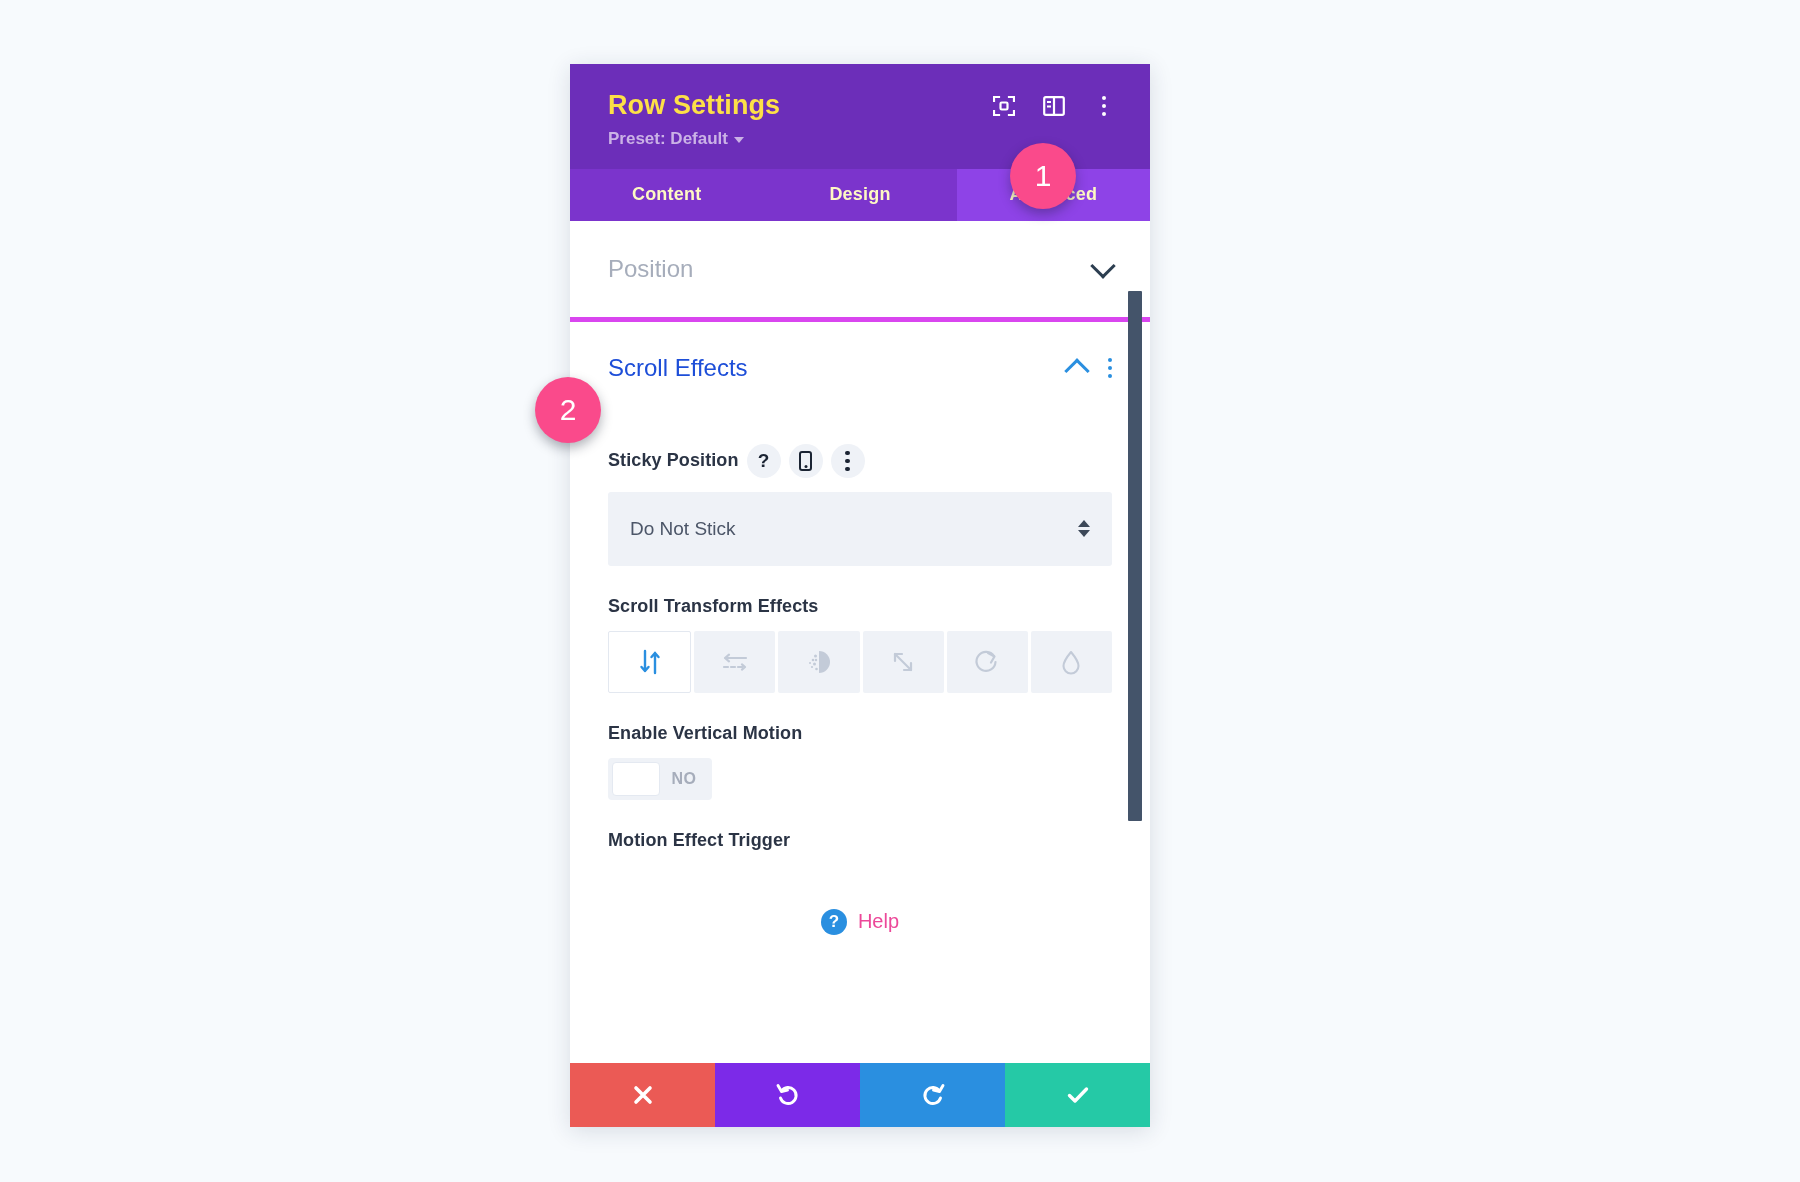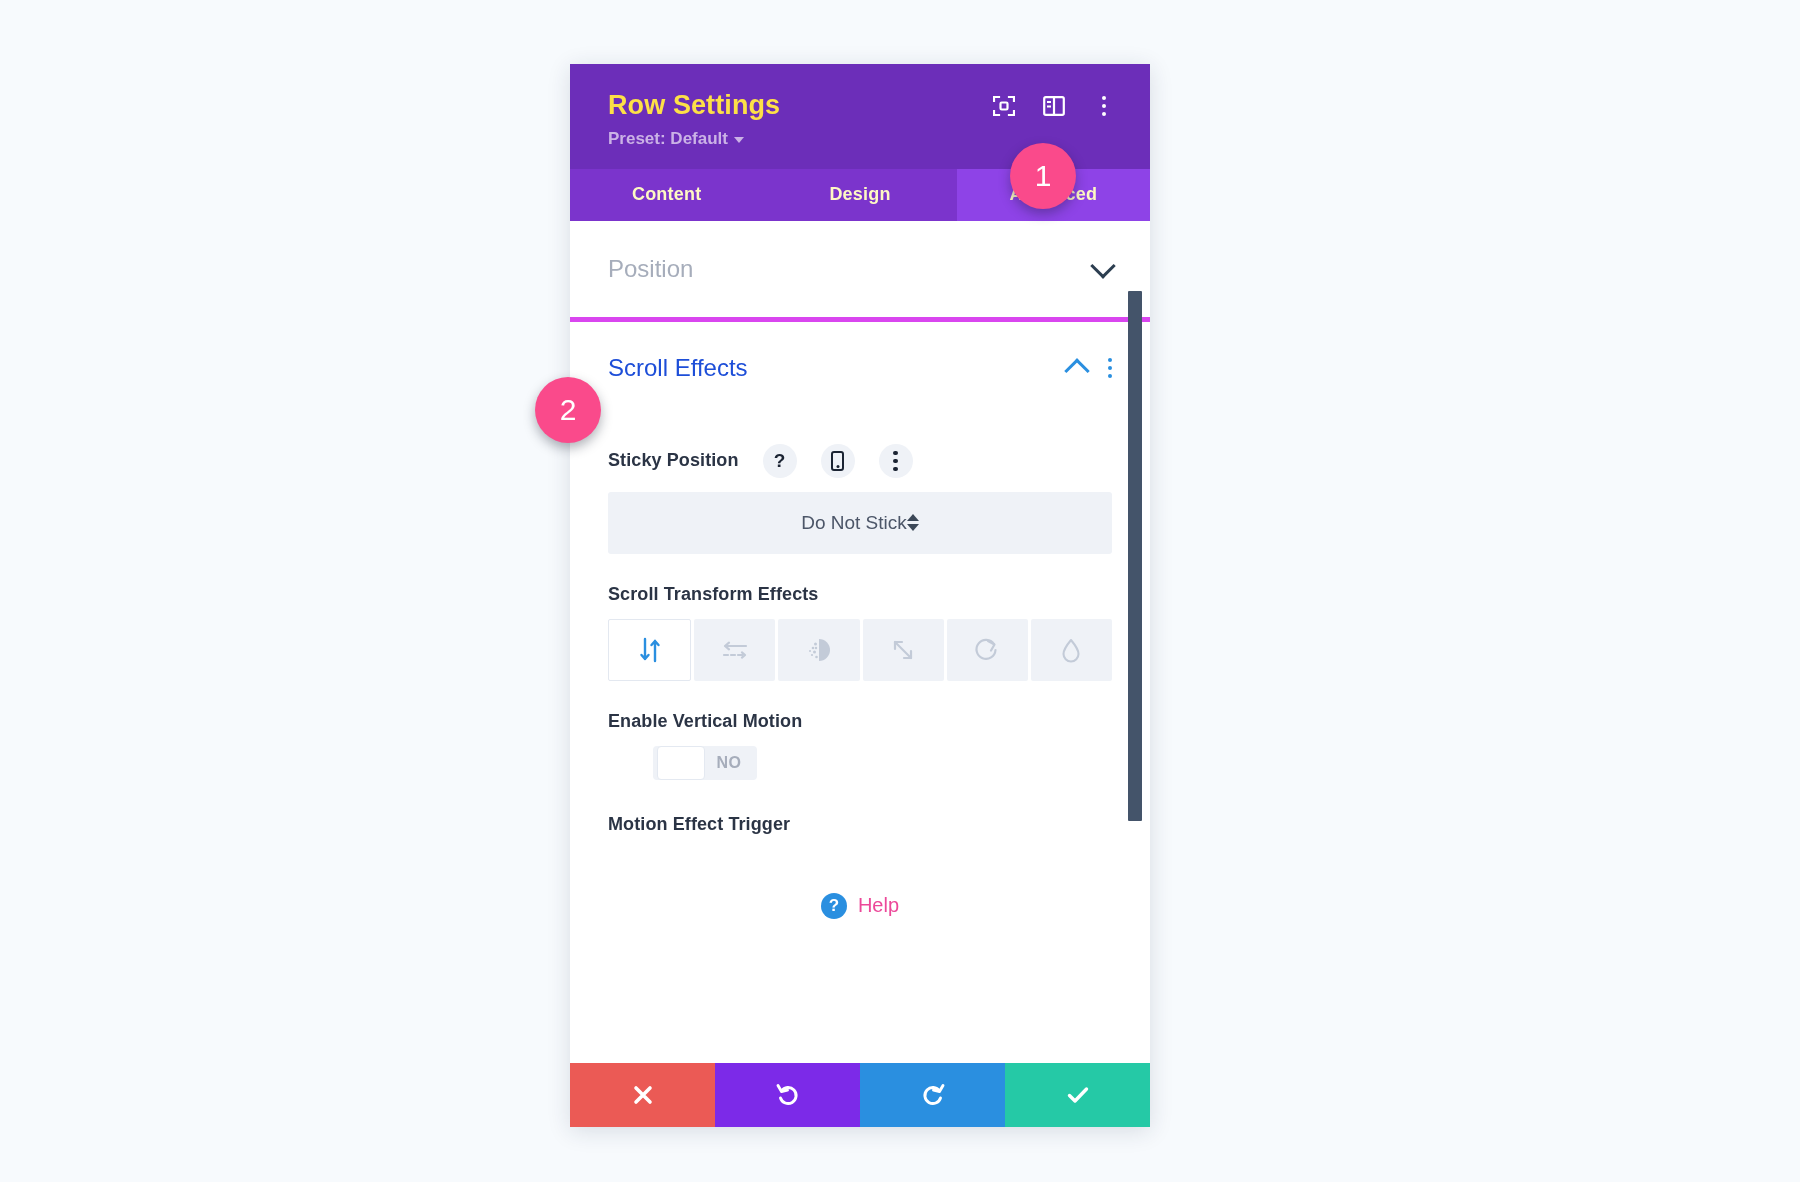--- a/index.html
+++ b/index.html
@@ -143,21 +143,21 @@
     transform: rotate(225deg);
     margin-top: 6px;
   }
   .dots-vert.blue i { background: #2a8fe0; }
 
   
   .field { padding: 0 38px; margin-top: 30px; }
   .field-label-row {
     display: flex;
     align-items: center;
-    gap: 24px;
+    gap: 8px;
     margin-bottom: 14px;
   }
   .field-label {
     font-size: 18px;
     font-weight: bold;
     color: #2b3445;
     letter-spacing: .1px;
   }
   .mini-btn {
     width: 34px; height: 34px;
@@ -185,26 +185,26 @@
     left: 50%; bottom: 1px;
     transform: translateX(-50%);
     width: 3px; height: 3px; border-radius: 50%;
     background: #1b2433;
   }
   .dots-vert.dark i { background: #1b2433; width: 4.5px; height: 4.5px; }
   .dots-vert.dark { gap: 3.5px; }
 
   .select-box {
     background: #eff2f7;
-    height: 62px;
+    height: 74px;
     border-radius: 3px;
     display: flex;
     align-items: center;
     padding: 0 22px;
-    justify-content: center;
+    justify-content: space-between;
     cursor: pointer;
   }
   .select-value {
     font-size: 19px;
     color: #4c5668;
   }
   .updown {
     display: flex; flex-direction: column; gap: 3px; align-items: center;
   }
   .updown .tri-u {
@@ -240,25 +240,24 @@
     background: #ffffff;
     border: 1px solid #e3e8f0;
   }
 
   
   .toggle {
     display: inline-flex;
     align-items: center;
     background: #eff2f7;
     border-radius: 4px;
-    height: 34px;
+    height: 42px;
     width: 104px;
     padding: 4px;
     cursor: pointer;
-    margin-left: 45px;
   }
   .toggle .knob {
     width: 48px; height: 34px;
     background: #ffffff;
     border-radius: 4px;
     border: 1px solid #e4e9f1;
     flex: 0 0 auto;
   }
   .toggle .tlabel {
     font-size: 16px;

